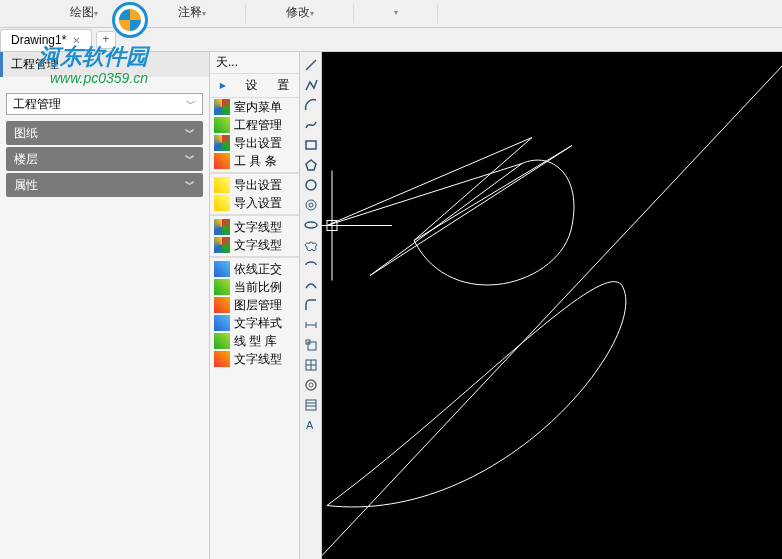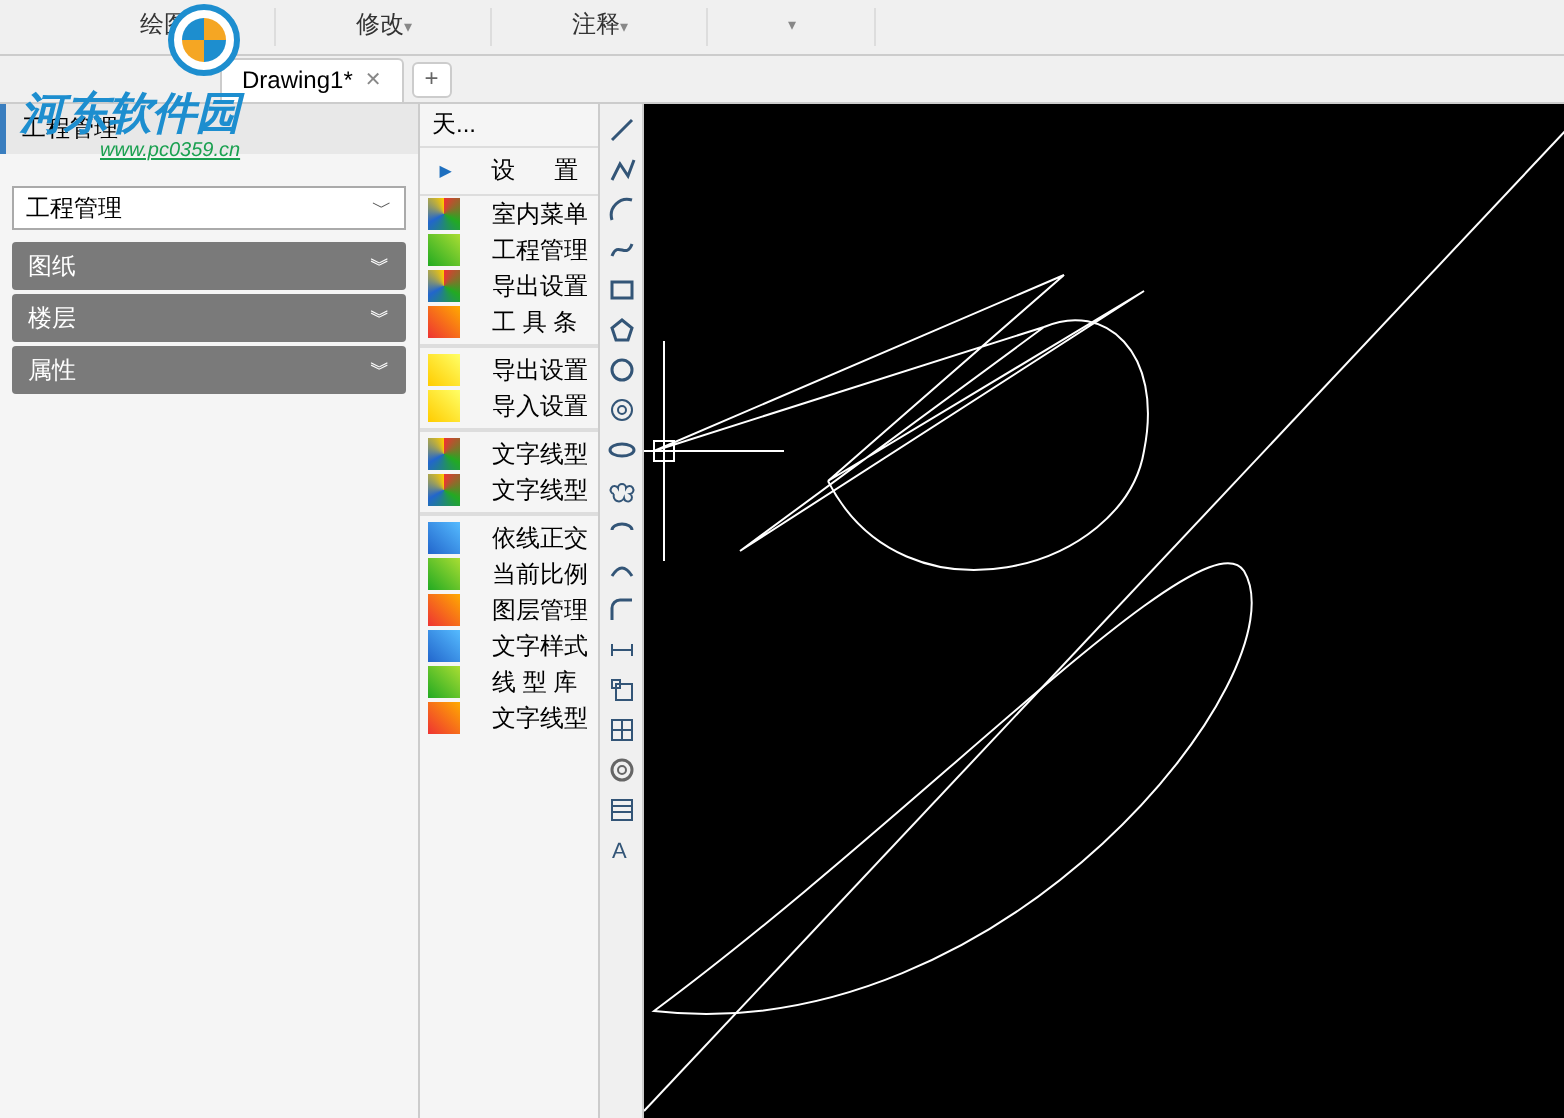--- a/index.html
+++ b/index.html
@@ -5,60 +5,60 @@
 * { margin: 0; padding: 0; box-sizing: border-box; font-family: "Microsoft YaHei", sans-serif; }
 body { width: 782px; height: 559px; overflow: hidden; background: #f0f0f0; position: relative; }
 
 .ribbon-bar { height: 28px; background: #f0f0f0; border-bottom: 1px solid #ccc; display: flex; }
 .ribbon-tab { flex: 0 0 auto; padding: 4px 40px; font-size: 12px; color: #333; text-align: center; position: relative; }
 .ribbon-tab::after { content: ""; position: absolute; right: 0; top: 4px; bottom: 4px; width: 1px; background: #ddd; }
 .ribbon-expand { width: 8px; font-size: 8px; color: #888; }
 .ribbon-tab.first { padding-left: 70px; }
 
 .tab-strip { height: 24px; background: #f0f0f0; display: flex; align-items: center; border-bottom: 1px solid #ccc; }
-.doc-tab { display: flex; align-items: center; height: 22px; padding: 0 10px; background: #fff; border: 1px solid #ccc; border-bottom: none; border-radius: 3px 3px 0 0; font-size: 12px; margin-left: 110px; }
+.doc-tab { display: flex; align-items: center; height: 22px; padding: 0 10px; background: #fff; border: 1px solid #ccc; border-bottom: none; border-radius: 3px 3px 0 0; font-size: 12px; }
 .doc-tab .close { margin-left: 6px; color: #888; font-size: 10px; }
 .new-tab { width: 20px; height: 18px; margin-left: 4px; border: 1px solid #ccc; border-radius: 3px; text-align: center; line-height: 14px; font-size: 12px; color: #666; background: #fff; }
 
 .workspace { display: flex; height: calc(100% - 52px); }
 
 .left-panel { width: 210px; background: #f5f5f5; border-right: 1px solid #ccc; display: flex; flex-direction: column; }
 .panel-title { padding: 4px 8px; font-size: 12px; border-left: 3px solid #3a7ebf; background: #e8e8e8; }
 .panel-section { margin-top: 10px; }
 .dropdown { margin: 6px; height: 22px; border: 1px solid #aaa; background: #fff; font-size: 12px; display: flex; align-items: center; padding: 0 6px; justify-content: space-between; }
 .dropdown .arrow { font-size: 10px; color: #555; }
 .collapse-row { margin: 2px 6px; height: 24px; background: #7a7a7a; color: #fff; font-size: 12px; display: flex; align-items: center; padding: 0 8px; justify-content: space-between; border-radius: 2px; gap: 45px; }
 .collapse-row .chev { font-size: 10px; }
 
 .palette { width: 90px; background: #f5f5f5; border-right: 1px solid #ccc; display: flex; flex-direction: column; }
 .palette-hdr { height: 22px; display: flex; align-items: center; font-size: 12px; padding: 0 6px; border-bottom: 1px solid #ddd; }
 .palette-tools { height: 24px; display: flex; align-items: center; justify-content: space-around; font-size: 12px; border-bottom: 1px solid #ddd; }
 .palette-tools .tri { color: #1e6fbf; font-size: 8px; }
 .palette-list { flex: 1; overflow: hidden; }
-.palette-item { display: flex; align-items: center; height: 18px; font-size: 12px; padding: 0 4px; gap: 16px; }
+.palette-item { display: flex; align-items: center; height: 18px; font-size: 12px; padding: 0 4px; gap: 4px; }
 .palette-item .pic { width: 16px; height: 16px; flex-shrink: 0; display: flex; align-items: center; justify-content: center; font-size: 10px; }
 .palette-sep { height: 2px; background: #ddd; margin: 2px 0; }
 
 .vtool-strip { width: 22px; background: #f0f0f0; border-right: 1px solid #ccc; display: flex; flex-direction: column; align-items: center; padding-top: 4px; gap: 2px; }
 .vtool { width: 18px; height: 18px; display: flex; align-items: center; justify-content: center; font-size: 11px; color: #356; }
 .vtool svg { width: 14px; height: 14px; }
 
 .canvas-wrap { flex: 1; position: relative; background: #000; }
 .canvas-label { position: absolute; top: 4px; left: 6px; color: #fff; font-size: 13px; }
 .canvas-svg { width: 100%; height: 100%; }
 .canvas-svg line, .canvas-svg path { stroke: #fff; stroke-width: 1; fill: none; }
 .cursor-cross line { stroke: #fff; stroke-width: 1; }
 .pickbox { stroke: #fff; stroke-width: 1; fill: none; }
 
 .watermark { position: absolute; top: 2px; left: 10px; z-index: 50; pointer-events: none; }
 .wm-logo { display: flex; align-items: flex-end; gap: 4px; flex-direction: column; }
 .wm-circle { width: 36px; height: 36px; border-radius: 50%; border: 3px solid #1d8ecf; position: relative; overflow: hidden; background: #fff; }
 .wm-circle::before { content: ""; position: absolute; inset: 4px; background: conic-gradient(#f5a623 0 90deg, #1d8ecf 90deg 180deg, #f5a623 180deg 270deg, #1d8ecf 270deg 360deg); border-radius: 50%; }
 .wm-text { font-size: 22px; font-weight: bold; color: #1d8ecf; font-style: italic; }
-.wm-url { font-size: 10px; color: #1aa050; font-style: italic; margin-left: 40px; margin-top: -2px; text-decoration: underline; }
+.wm-url { font-size: 14px; color: #1aa050; font-style: italic; margin-left: 40px; margin-top: -2px; }
 
 .pic-red { background: linear-gradient(45deg,#e33,#fa0); }
 .pic-grn { background: linear-gradient(45deg,#2a2,#ad3); }
 .pic-blu { background: linear-gradient(45deg,#26c,#5bf); }
 .pic-yel { background: linear-gradient(45deg,#fc0,#ff6); }
 .pic-mix { background: conic-gradient(#e33,#2a2,#26c,#fc0); }
 
 </style>
 </head>
 <body>
@@ -66,22 +66,22 @@
 <div class="watermark">
   <div class="wm-logo">
     <div class="wm-circle"></div>
     <div class="wm-text">河东软件园</div>
   </div>
   <div class="wm-url">www.pc0359.cn</div>
 </div>
 
 <div class="ribbon-bar">
   <div class="ribbon-tab first"><span>绘图</span><span class="ribbon-expand">▾</span></div>
+  <div class="ribbon-tab"><span>注释</span><span class="ribbon-expand">▾</span></div>
   <div class="ribbon-tab"><span>修改</span><span class="ribbon-expand">▾</span></div>
-  <div class="ribbon-tab"><span>注释</span><span class="ribbon-expand">▾</span></div>
   <div class="ribbon-tab"><span></span><span class="ribbon-expand">▾</span></div>
 </div>
 
 <div class="tab-strip">
   <div class="doc-tab">
     <span>Drawing1*</span>
     <span class="close">✕</span>
   </div>
   <div class="new-tab">+</div>
 </div>

